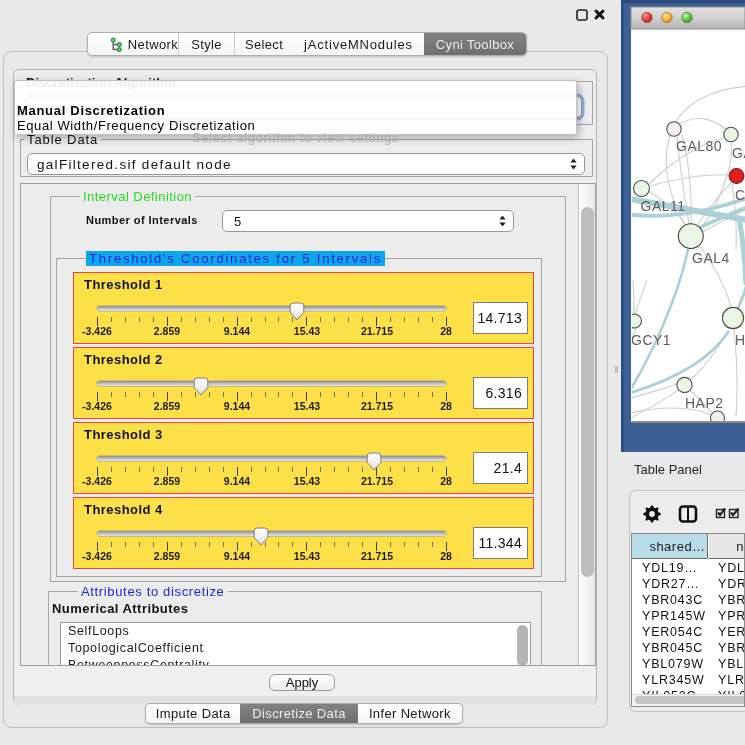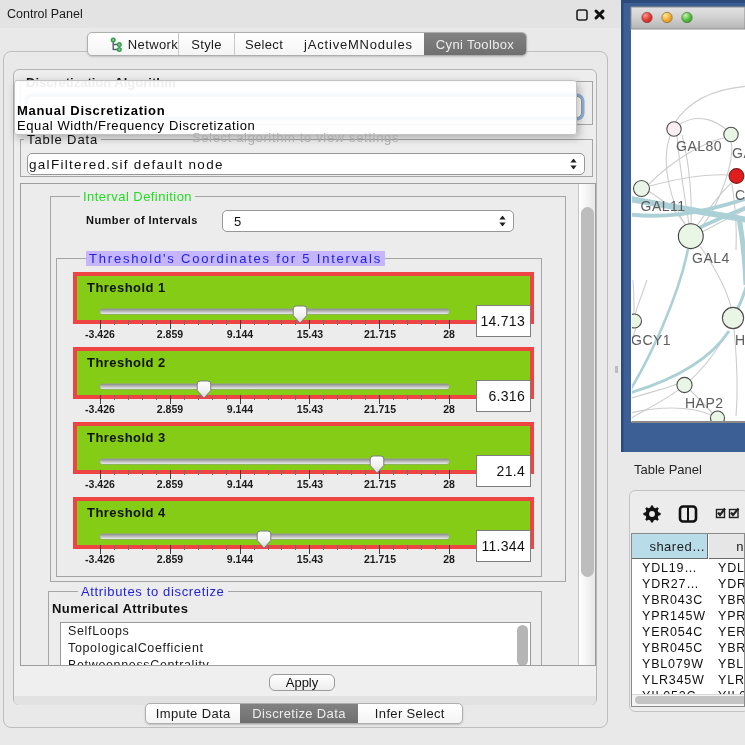--- a/index.html
+++ b/index.html
@@ -21,21 +21,21 @@
 .tab.dark { background:linear-gradient(#828282,#6f6f6f); color:#ededed; }
 .tsep { width:1px; height:100%; background:#c9c9c9; }
 
 .group { position:absolute; border:1px solid #a5a5a5; }
 .gtitle { position:absolute; top:-8px; left:6px; font-size:13px; background:#ededed; padding:0 3px; white-space:nowrap;margin-left:23px; }
 
 .combo { position:absolute; background:#ffffff; border:1px solid #979797; border-radius:5px; font-size:13px; color:#111; }
 .combo .txt { position:absolute; left:11px; top:50%; transform:translateY(-50%); white-space:nowrap; }
 .spin { position:absolute; right:7px; top:50%; transform:translateY(-50%); width:7px; height:11px; }
 
-.trow { position:absolute; left:52px; width:461px; height:52px; border:4px solid #ef4444; background:#84cc16; }
+.trow { position:absolute; left:52px; width:461px; height:72px; border:1px solid #ef4444; background:#fde047; }
 .trow .lab { position:absolute; left:10px; top:4px; font-size:13px; font-weight:bold; color:#111; letter-spacing:0.45px; }
 .track { position:absolute; left:23px; top:33px; width:349px; height:5px; border-radius:3px; background:linear-gradient(#8d8d8d,#c2c2c2 55%,#e8e8e8); box-shadow:0 0 0 0.5px #9a9a9a; }
 .ticks { position:absolute; left:23px; top:44px; width:350px; height:9px; background-image:repeating-linear-gradient(90deg,#3f3f3f 0 1px,transparent 1px 69.8px),repeating-linear-gradient(90deg,#6e6e6e 0 1px,transparent 1px 13.96px); background-size:100% 9px,100% 5px; background-repeat:no-repeat; }
 .tl { position:absolute; top:52px; font-size:10.5px; font-weight:bold; color:#1b1b1b; transform:translateX(-50%); }
 .thumb { position:absolute; top:29px; width:16px; height:19px; }
 .vbox { position:absolute; left:399px; top:29px; width:55px; height:32px; background:#fff; border:1px solid #7e7e7e; font-size:14px; letter-spacing:0.3px; color:#111; text-align:right; line-height:30px; padding-right:5px; }
 
 #attrlist { position:absolute; left:39px; top:438px; width:471px; height:46px; background:#fff; border:1px solid #9a9a9a; overflow:hidden; }
 #attrlist div { font-size:12.5px; color:#1a1a1a; padding-left:7px; height:17px; line-height:17px; letter-spacing:0.65px; }
 
@@ -53,23 +53,20 @@
 #tbl { left:631px; top:533px; width:114px; height:174px; background:#fff; border:1px solid #8a8a8a; overflow:hidden; }
 .hcell { position:absolute; top:0; height:25px; font-size:13px; color:#1c1c1c; display:flex; align-items:center; justify-content:center; }
 .trowt { position:absolute; left:0; width:200px; font-size:12.5px; color:#111; letter-spacing:0.8px; }
 .c1 { position:absolute; left:10px; }
 .c2 { position:absolute; left:86px; }
 </style>
 </head>
 <body>
 <div id="root">
 
-  <div class="abs" id="titlebar">
-      <span class="t">Control Panel</span>
-    </div>
 
   <svg class="abs" style="left:570px;top:8px" width="42" height="14" viewBox="0 0 42 14">
     <rect x="7" y="2" width="10" height="10" rx="2" fill="none" stroke="#222" stroke-width="1.6"></rect>
     <path d="M26 3 L33 10 M33 3 L26 10" stroke="#111" stroke-width="3" stroke-linecap="round"></path>
   </svg>
 
   <div class="abs" id="panelA"></div>
   <div class="abs" id="panelB"></div>
 
   <div class="abs" style="left:14px;top:666px;width:582px;height:39px;background:#efefef;border-radius:0 0 6px 6px;"></div>
@@ -83,21 +80,21 @@
     <div class="abs" style="left:65px;top:30px;font-size:11px;font-weight:bold;color:#111;letter-spacing:0.45px;">Number of Intervals</div>
     <div class="combo" style="left:201px;top:26px;width:292px;height:22px;">
       <span class="txt">5</span>
       <svg class="spin" viewBox="0 0 9 14">
           <path d="M4.5 0 L8.5 5 H0.5 Z" fill="#222"></path>
           <path d="M4.5 14 L8.5 9 H0.5 Z" fill="#222"></path>
         </svg>
     </div>
 
     <div class="group" style="left:35px;top:74px;width:486px;height:319px;">
-      <span class="gtitle" style="color:#2222dd;background:#c4b5fd;letter-spacing:1.8px;">Threshold's Coordinates for 5 Intervals</span>
+      <span class="gtitle" style="color:#2222dd;background:#0ea5e9;letter-spacing:1.8px;">Threshold's Coordinates for 5 Intervals</span>
     </div>
 
     <div class="trow" style="top:88px;">
       <div class="lab">Threshold 1</div>
       <div class="track"></div>
         <div class="ticks"></div>
       <span class="tl" style="left:23px;">-3.426</span>
         <span class="tl" style="left:93px;">2.859</span>
         <span class="tl" style="left:163px;">9.144</span>
         <span class="tl" style="left:233px;">15.43</span>
@@ -177,21 +174,21 @@
         </linearGradient>
       </defs>
     </svg>
 
   <div class="group" id="galgo" style="left:20px;top:81px;width:573px;height:44px;"></div>
   <div class="abs" style="left:26px;top:75px;font-size:13px;font-weight:bold;color:#1a1a1a;z-index:5;">Discretization Algorithm</div>
   <div class="combo" style="left:27px;top:96px;width:555px;height:22px;box-shadow:0 0 0 2.5px rgba(95,150,210,0.7);z-index:6;"></div>
   <div class="group" id="gtable" style="left:20px;top:139px;width:573px;height:38px;"></div>
   <div class="abs" style="left:24px;top:132px;font-size:13px;color:#111;background:#ededed;padding:0 3px;z-index:5;letter-spacing:0.9px;">Table Data</div>
   <div class="combo" style="left:27px;top:153px;width:558px;height:22px;z-index:6;">
-    <span class="txt" style="left:1px;font-size:13.5px;letter-spacing:1.3px;">galFiltered.sif default node</span>
+    <span class="txt" style="left:9px;font-size:13.5px;letter-spacing:1.3px;">galFiltered.sif default node</span>
     <svg class="spin" viewBox="0 0 9 14">
         <path d="M4.5 0 L8.5 5 H0.5 Z" fill="#222"></path>
         <path d="M4.5 14 L8.5 9 H0.5 Z" fill="#222"></path>
       </svg>
   </div>
 
   <div class="abs" id="popup">
     <div class="p1">Select algorithm to view settings</div>
     <div class="p2">Manual Discretization</div>
     <div class="p3">Equal Width/Frequency Discretization</div>
@@ -213,21 +210,21 @@
     <div class="tab" style="width:55px;">Style</div>
     <div class="tsep"></div>
     <div class="tab" style="width:58px;">Select</div>
     <div class="tab" style="width:131px;letter-spacing:0.8px;">jActiveMNodules</div>
     <div class="tab dark" style="width:102px;">Cyni Toolbox</div>
   </div>
 
   <div class="abs tabbar" id="bottabs">
     <div class="tab" style="width:95px;">Impute Data</div>
     <div class="tab dark" style="width:118px;">Discretize Data</div>
-    <div class="tab" style="width:105px;">Infer Select</div>
+    <div class="tab" style="width:105px;">Infer Network</div>
   </div>
 
   <div class="btn" style="left:269px;top:674px;width:66px;height:17px;z-index:8;">Apply</div>
 
   <div class="abs" style="left:615px;top:366px;width:3px;height:7px;background:#bdbdbd;"></div>
 
   <div class="abs" id="bluepanel"></div>
   <svg class="abs" style="left:621px;top:0;" width="124" height="452" viewBox="621 0 124 452">
     <defs>
       <linearGradient id="tbg" x1="0" y1="0" x2="0" y2="1">

